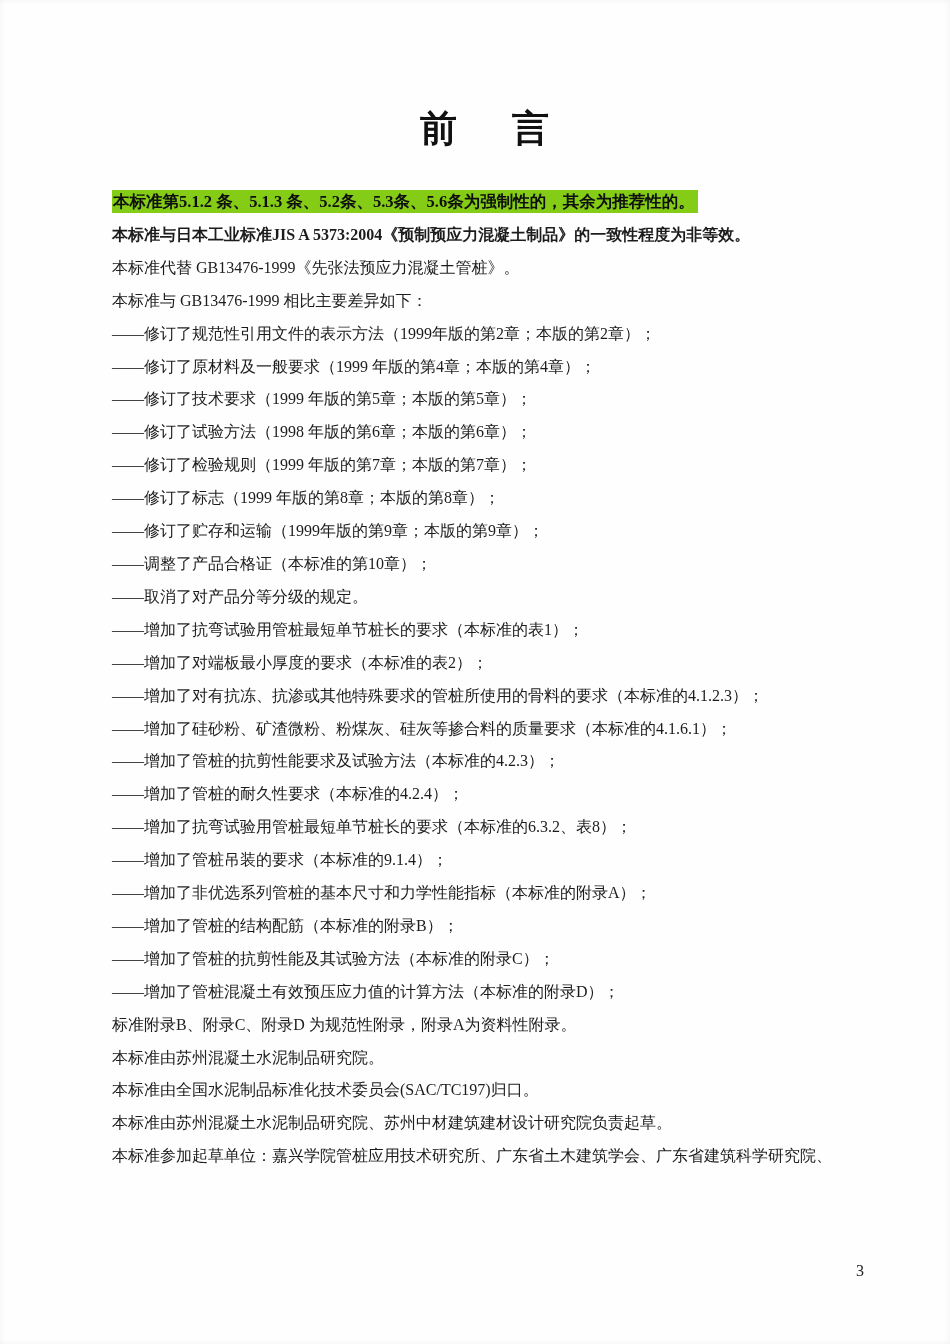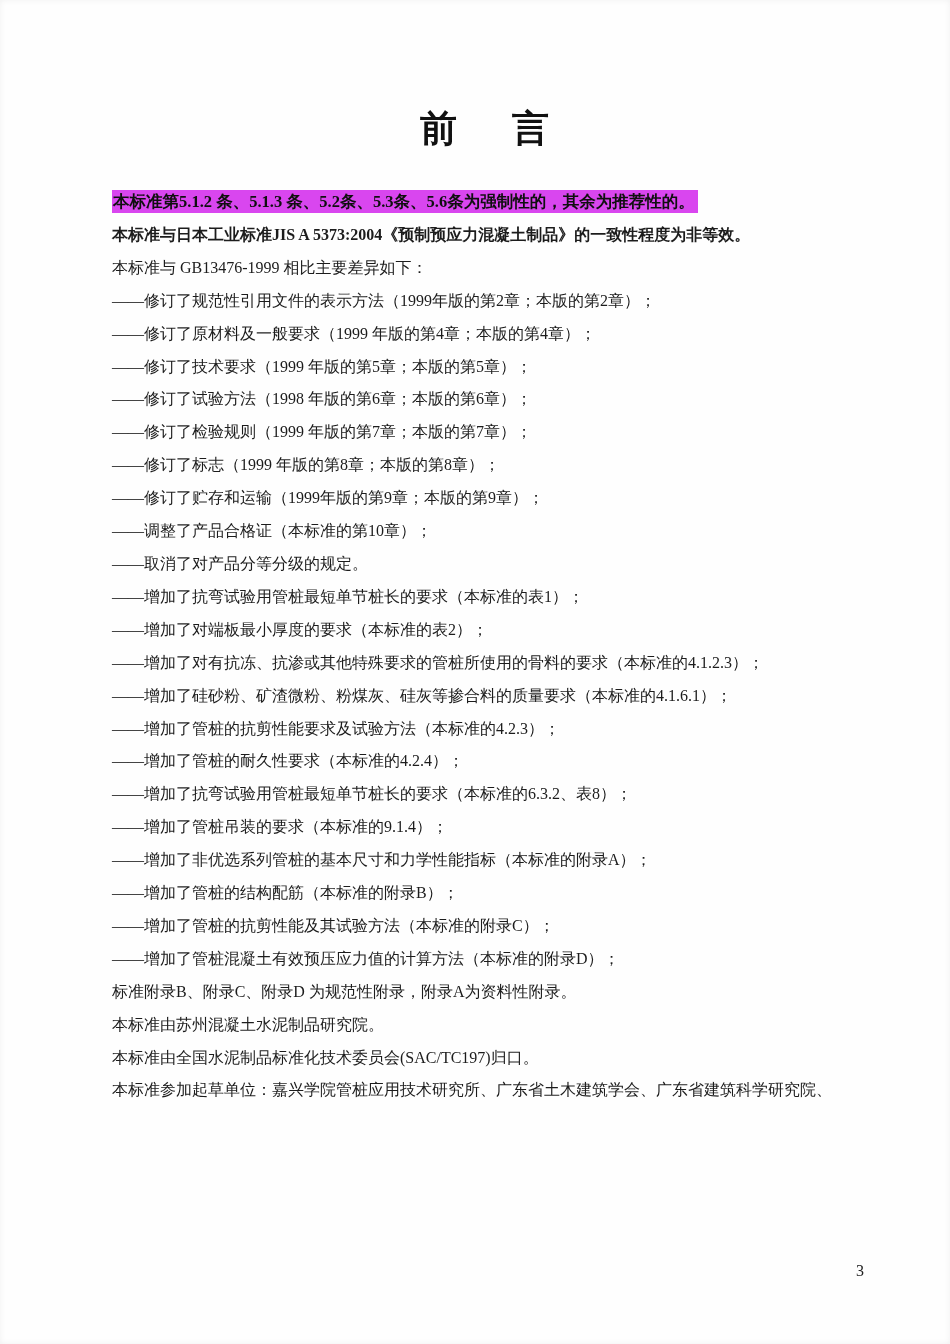--- a/index.html
+++ b/index.html
@@ -63,22 +63,23 @@
     font-size: 16px;
     color: #222;
   }
 </style>
 </head>
 <body>
 
 <div class="page">
   <h1 class="doc-title">前　言</h1>
   <div class="doc-body">
-      <p class="line highlight"><span class="hl" style="background: #d946ef; text-align: center;">本标准第5.1.2 条、5.1.3 条、5.2条、5.3条、5.6条为强制性的，其余为推荐性的。</span></p>
+      <p class="line highlight"><span class="hl" style="background: #84cc16; text-align: center;">本标准第5.1.2 条、5.1.3 条、5.2条、5.3条、5.6条为强制性的，其余为推荐性的。</span></p>
       <p class="line large">本标准与日本工业标准JIS A 5373:2004《预制预应力混凝土制品》的一致性程度为非等效。</p>
+      <p class="line normal">本标准代替 GB13476-1999《先张法预应力混凝土管桩》。</p>
       <p class="line normal">本标准与 GB13476-1999 相比主要差异如下：</p>
       <p class="line normal">——修订了规范性引用文件的表示方法（1999年版的第2章；本版的第2章）；</p>
       <p class="line normal">——修订了原材料及一般要求（1999 年版的第4章；本版的第4章）；</p>
       <p class="line normal">——修订了技术要求（1999 年版的第5章；本版的第5章）；</p>
       <p class="line normal">——修订了试验方法（1998 年版的第6章；本版的第6章）；</p>
       <p class="line normal">——修订了检验规则（1999 年版的第7章；本版的第7章）；</p>
       <p class="line normal">——修订了标志（1999 年版的第8章；本版的第8章）；</p>
       <p class="line normal">——修订了贮存和运输（1999年版的第9章；本版的第9章）；</p>
       <p class="line normal">——调整了产品合格证（本标准的第10章）；</p>
       <p class="line normal">——取消了对产品分等分级的规定。</p>
@@ -90,16 +91,17 @@
       <p class="line normal">——增加了管桩的耐久性要求（本标准的4.2.4）；</p>
       <p class="line normal">——增加了抗弯试验用管桩最短单节桩长的要求（本标准的6.3.2、表8）；</p>
       <p class="line normal">——增加了管桩吊装的要求（本标准的9.1.4）；</p>
       <p class="line normal">——增加了非优选系列管桩的基本尺寸和力学性能指标（本标准的附录A）；</p>
       <p class="line normal">——增加了管桩的结构配筋（本标准的附录B）；</p>
       <p class="line normal">——增加了管桩的抗剪性能及其试验方法（本标准的附录C）；</p>
       <p class="line normal">——增加了管桩混凝土有效预压应力值的计算方法（本标准的附录D）；</p>
       <p class="line normal">标准附录B、附录C、附录D 为规范性附录，附录A为资料性附录。</p>
       <p class="line normal">本标准由苏州混凝土水泥制品研究院。</p>
       <p class="line normal">本标准由全国水泥制品标准化技术委员会(SAC/TC197)归口。</p>
+      <p class="line normal">本标准由苏州混凝土水泥制品研究院、苏州中材建筑建材设计研究院负责起草。</p>
       <p class="line normal">本标准参加起草单位：嘉兴学院管桩应用技术研究所、广东省土木建筑学会、广东省建筑科学研究院、</p>
     </div>
   <div class="page-number">3</div>
 </div>
 
 </body></html>

